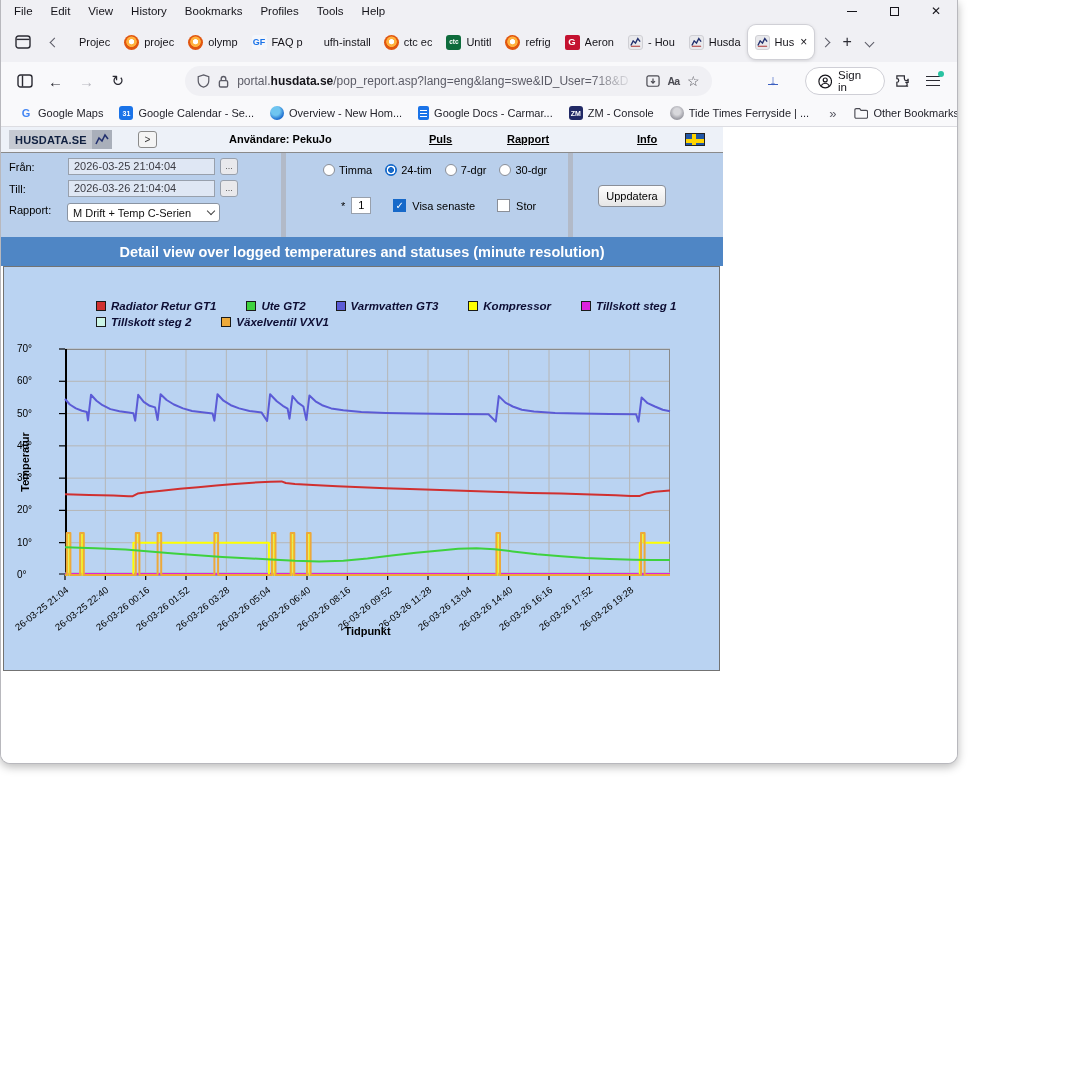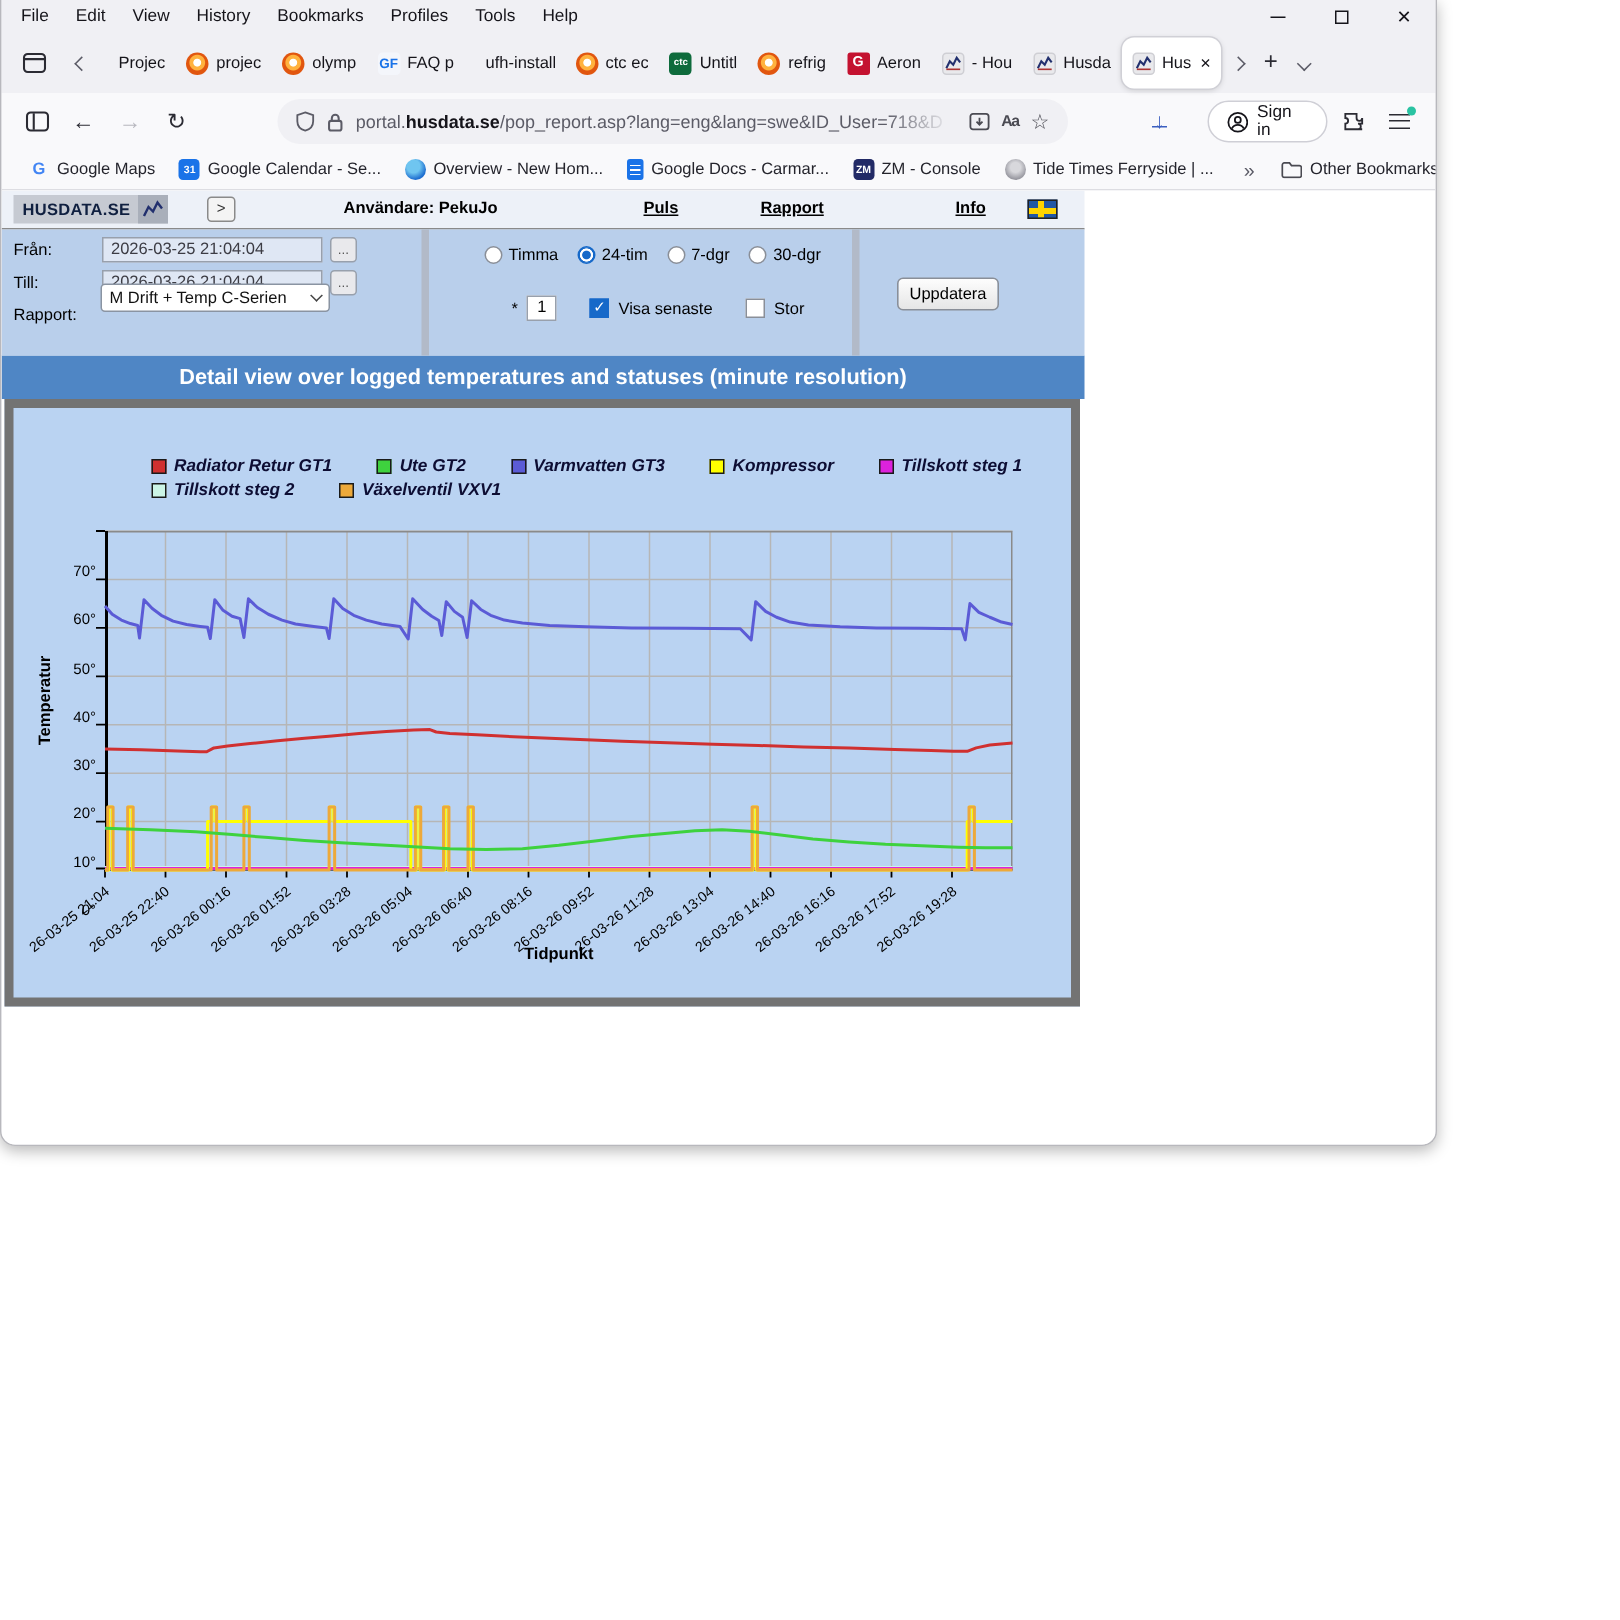--- a/index.html
+++ b/index.html
@@ -102,48 +102,48 @@
       linear-gradient(to right,transparent 0 6px,#ffd400 6px 10px,transparent 10px),
       #2257a5;}
 
   .form-band{position:relative;height:84px;background:#b9cfeb;}
   .vdivider{position:absolute;top:0;bottom:0;width:5px;background:#b2bac8;}
   .flabel{position:absolute;left:8px;font-size:11px;color:#000;}
   .finput{position:absolute;left:67px;width:147px;height:17px;background:#dfe7f4;border:1px solid #98a0ac;
     font-size:11px;color:#3c3c44;padding:1px 5px;line-height:13px;}
   .fdots{position:absolute;left:219px;width:18px;height:17px;border:1px solid #98a0ac;background:#e9e9ec;
     border-radius:3px;font-size:9px;text-align:center;line-height:14px;color:#555;}
-  .fselect{position:absolute;left:66px;top:36px;width:153px;height:19px;background:#fff;border:1px solid #8a94a2;
+  .fselect{position:absolute;left:66px;top:50px;width:153px;height:19px;background:#fff;border:1px solid #8a94a2;
     border-radius:3px;font-size:11px;display:flex;align-items:center;justify-content:space-between;padding:0 5px;color:#111;}
   .sel-arrow{width:6px;height:6px;border-right:1.4px solid #444;border-bottom:1.4px solid #444;transform:rotate(45deg);margin-top:-3px;}
   .radio-row{position:absolute;left:322px;top:11px;display:flex;gap:13px;align-items:center;font-size:11px;color:#000;}
   .radio-opt{display:flex;align-items:center;}
   .radio{width:12px;height:12px;border-radius:50%;border:1px solid #8a8f98;background:#fff;margin-right:4px;flex:0 0 auto;}
   .radio.checked{border:1px solid #1669c9;
     background:radial-gradient(circle,#1669c9 0 2.6px,#ffffff 3.2px 4.2px,#1669c9 4.6px);}
   .form-row2{position:absolute;left:340px;top:44px;display:flex;align-items:center;font-size:11px;gap:6px;color:#000;}
   .num-input{width:20px;height:17px;border:1px solid #98a0ac;background:#fff;text-align:center;font-size:11px;line-height:15px;}
   .cb{width:13px;height:13px;border:1px solid #8a8f98;background:#fff;flex:0 0 auto;}
   .cb.checked{background:#1669c9;border-color:#1669c9;color:#fff;font-size:10px;line-height:12px;text-align:center;}
   .gap18{width:10px;}
   .update-btn{position:absolute;left:597px;top:32px;width:68px;height:22px;border:1px solid #8a8f98;border-radius:4px;
     background:linear-gradient(#fdfdfd,#e6e6e6);font-size:11px;text-align:center;line-height:20px;color:#000;}
 
   .title-band{height:29px;background:#4f86c5;color:#ffffff;font-weight:bold;font-size:14.5px;
     text-align:center;line-height:31px;}
 
   .chart-panel{position:relative;margin-left:2px;width:717px;height:405px;background:#bad3f2;
-    border:6px solid #737373;}
+    border:1px solid #737373;}
   .legend{position:absolute;left:92px;top:33px;width:600px;display:flex;flex-wrap:wrap;
     column-gap:30px;row-gap:4px;font-size:11.5px;font-weight:bold;font-style:italic;color:#0d0d33;}
   .legend-item{display:flex;align-items:center;gap:5px;}
   .swatch{width:10px;height:10px;border:1px solid #1a1a1a;flex:0 0 auto;}
   .plot{position:absolute;left:61px;top:82px;width:605px;height:226px;}
   #chart-svg{overflow:visible;display:block;}
-  .ytick{position:absolute;left:-48px;width:42px;text-align:right;font-size:10px;color:#000;margin-top:28px;}
+  .ytick{position:absolute;left:-48px;width:42px;font-size:10px;color:#000;}
   .ylabel-title{position:absolute;left:-40px;top:113px;transform:translate(-50%,-50%) rotate(-90deg);
     font-weight:bold;font-size:11px;color:#000;white-space:nowrap;}
   .xtick{position:absolute;width:104px;text-align:right;font-size:9.5px;color:#000;top:234px;
     transform:rotate(-38deg);transform-origin:100% 50%;white-space:nowrap;}
   .xlabel-title{position:absolute;left:0;width:605px;top:276px;text-align:center;font-weight:bold;
     font-size:11px;color:#000;}
 </style>
 </head>
 <body>
 

